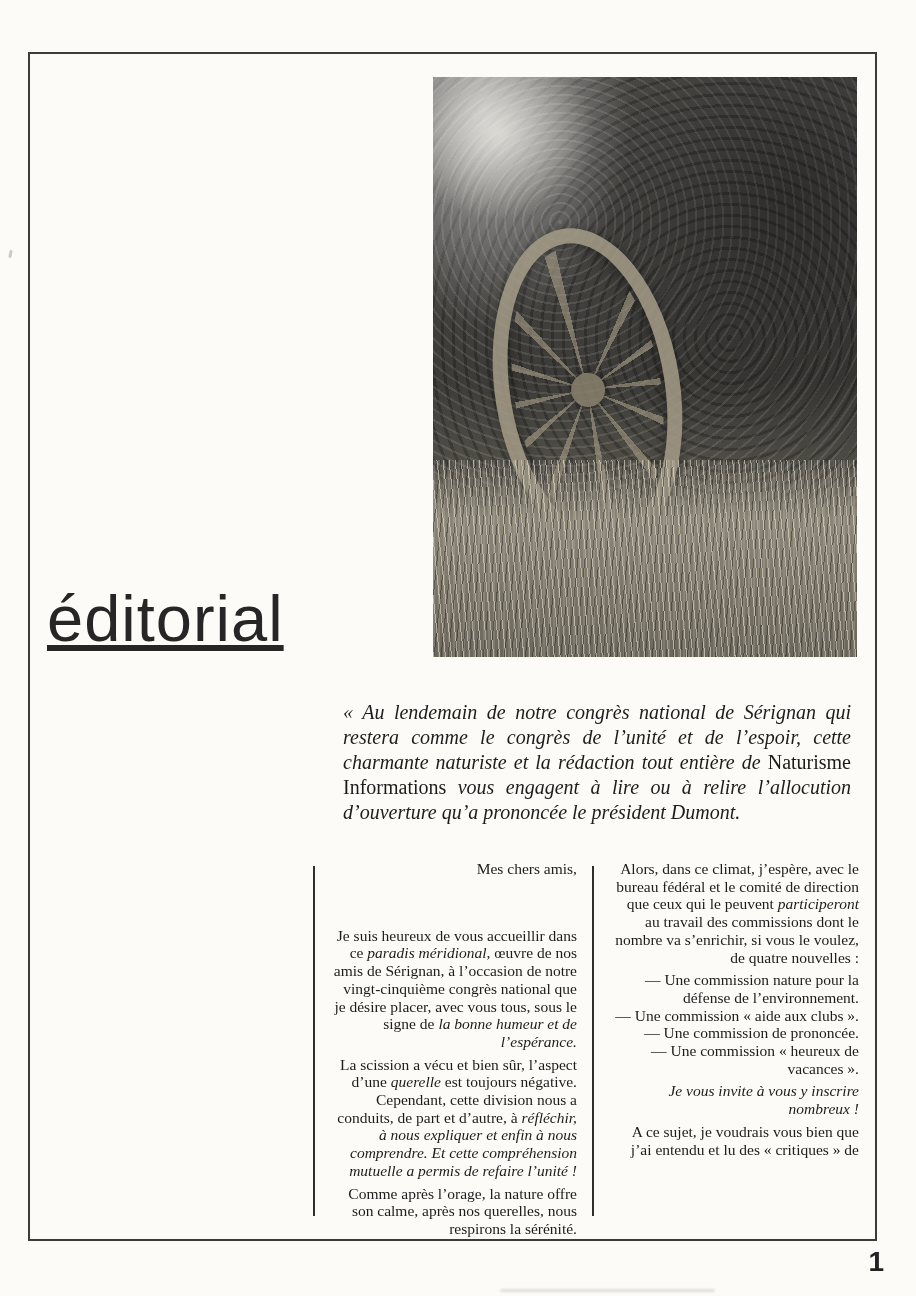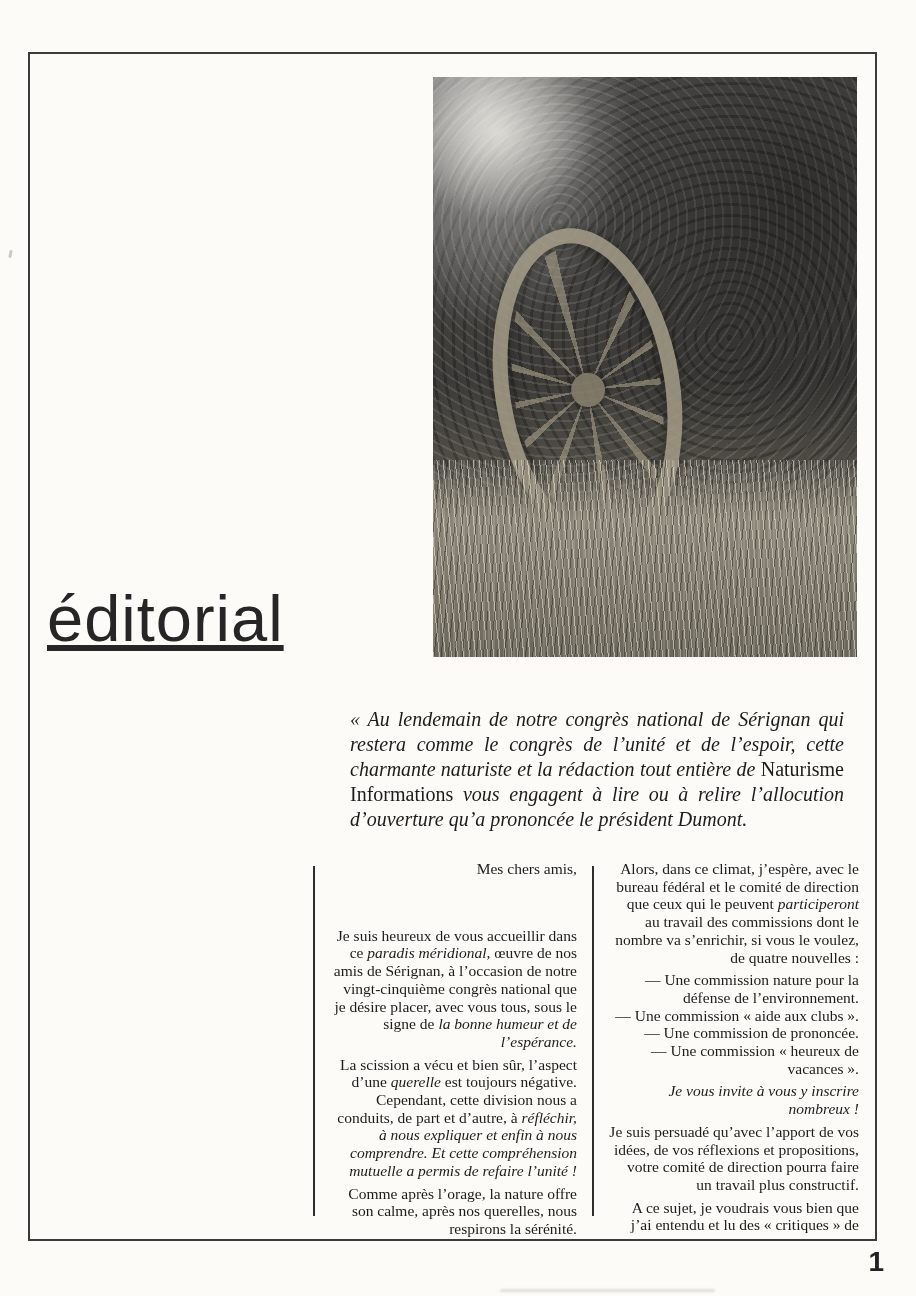--- a/index.html
+++ b/index.html
@@ -76,21 +76,21 @@
       repeating-linear-gradient(90deg, rgba(255,255,255,.12) 0 2px, rgba(0,0,0,0) 2px 5px),
       linear-gradient(180deg, rgba(140,134,119,0) 0%, #8c8677 30%, #6b665a 100%);
   }
   
   .intro{
     position:absolute;left:303px;top:636px;width:528px;
     font-size:20px;line-height:25px;
     text-align:justify;
     font-style:italic;
   }
-  .intro p{margin:17px;}
+  .intro p{margin:10px;}
   .intro .roman{font-style:normal;}
   
   .vrule{
     position:absolute;width:2px;height:350px;top:812px;
     background:var(--rule);
   }
   .vrule.left{left:283px;}
   .vrule.mid{left:562px;}
   .col{
     position:absolute;top:806px;
@@ -149,21 +149,20 @@
 
   <div class="col col-right">
     <p><span>Alors, dans ce climat, j’espère, avec le bureau fédéral et le comité de direction que ceux qui le peuvent </span><em>participeront</em><span> au travail des commissions dont le nombre va s’enrichir, si vous le voulez, de quatre nouvelles :</span></p>
     <div class="list">
       <p>— Une commission nature pour la défense de l’environnement.</p>
       <p>— Une commission « aide aux clubs ».</p>
       <p>— Une commission de prononcée.</p>
       <p>— Une commission « heureux de vacances ».</p>
     </div>
     <p class="italic-para" style="margin-top:5px;">Je vous invite à vous y inscrire nombreux !</p>
-    <p>Je suis persuadé qu’avec l’apport de vos idées, de vos réflexions et propositions, votre comité de direction pourra faire un travail plus constructif.</p>
     <p>A ce sujet, je voudrais vous bien que j’ai entendu et lu des « critiques » de</p>
   </div>
 
 </div>
 
 <div class="page-number">1</div>
 <div class="scan-smudge"></div>
 <div class="speck"></div>
 
 </body></html>

